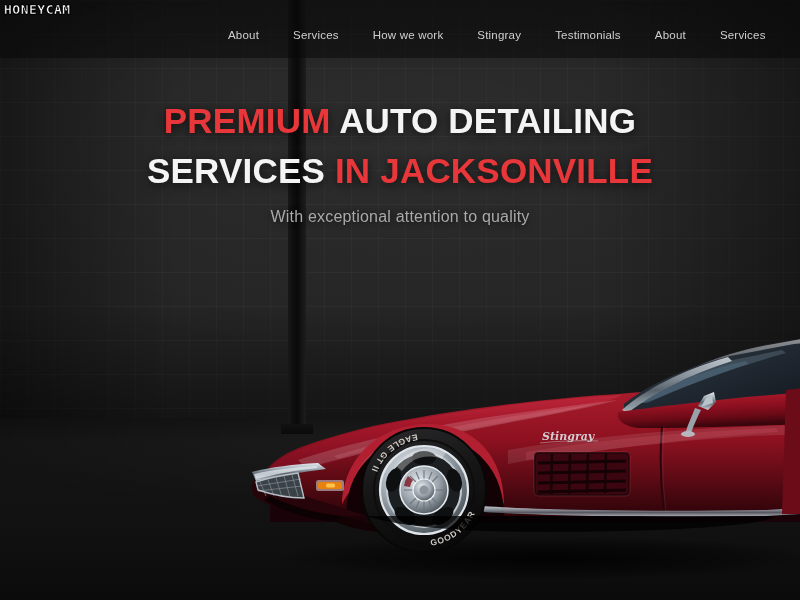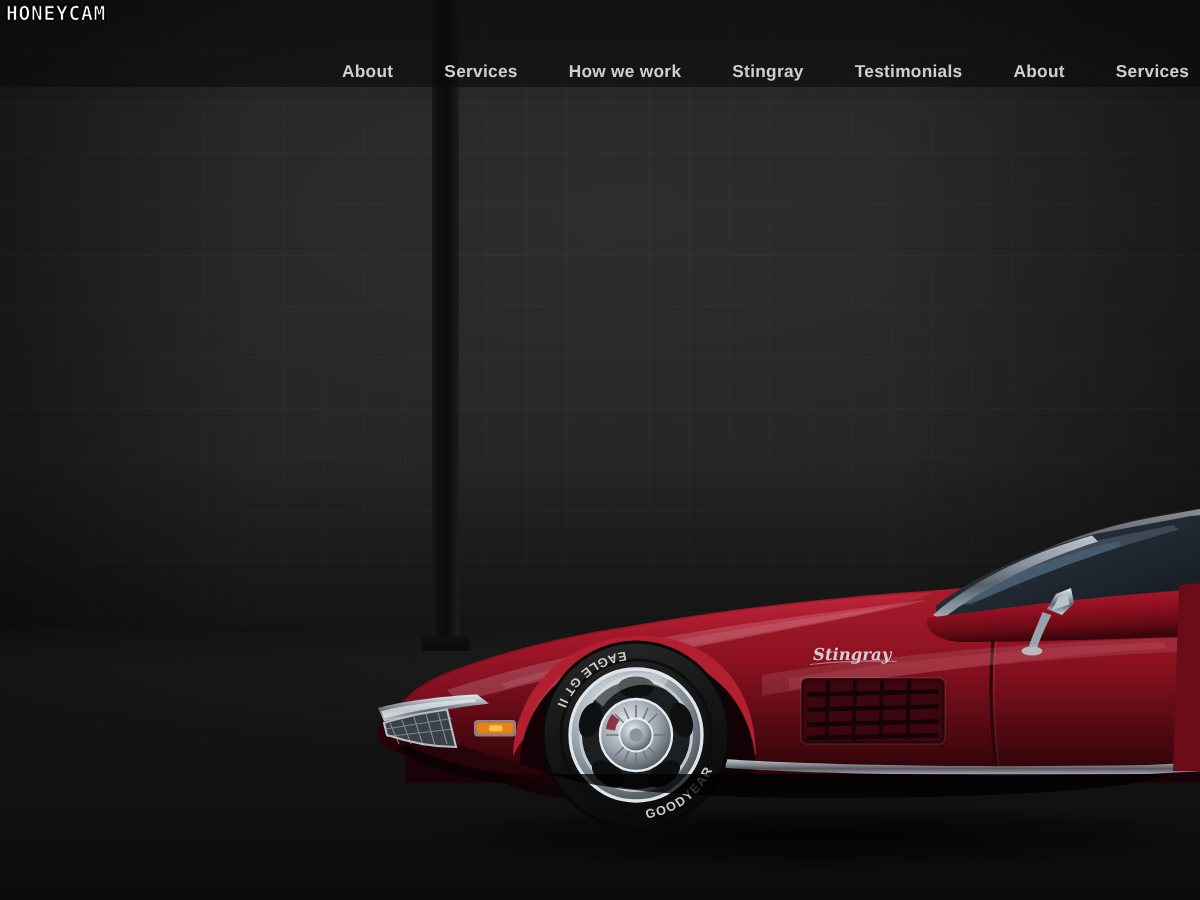--- a/index.html
+++ b/index.html
@@ -60,22 +60,22 @@
     position:absolute; left:0; top:0; width:800px; height:58px;
     background:rgba(10,10,10,0.55);
     z-index:40;
   }
   .logo {
     position:absolute; left:78px; top:8px; width:104px; height:40px;
   }
   .logo svg { display:block; }
 
   .nav {
-    position:absolute; left:228px; top:17px; height:62px;
-    display:flex; align-items:center; gap:0;font-weight:bold;
+    position:absolute; left:228px; top:4px; height:62px;
+    display:flex; align-items:center; gap:0;
   }
   .nav-item {
     color:#cfcfcf; font-size:11.5px; letter-spacing:0.2px;
     padding:6px 0; margin-right:34px; white-space:nowrap;
     text-decoration:none; cursor:pointer;
   }
   .nav-item:last-child { margin-right:0; }
 
   
   .hero { position:absolute; left:0; top:96px; width:800px; text-align:center; z-index:30; }
@@ -127,20 +127,27 @@
       <a class="nav-item" href="#">About</a>
       <a class="nav-item" href="#">Services</a>
       <a class="nav-item" href="#">How we work</a>
       <a class="nav-item" href="#">Stingray</a>
       <a class="nav-item" href="#">Testimonials</a>
       <a class="nav-item" href="#">About</a>
       <a class="nav-item" href="#">Services</a>
     </div>
   </div>
 
+  <div class="hero">
+    <h1>
+      <span class="hl-red">PREMIUM</span><span class="hl-white"> AUTO DETAILING</span><br>
+      <span class="hl-white">SERVICES</span><span class="hl-red"> IN JACKSONVILLE</span>
+    </h1>
+    <div class="hero-sub">With exceptional attention to quality</div>
+  </div>
 
   <div class="car">
     <svg width="560" height="300" viewBox="0 0 560 300">
       <defs>
         <linearGradient id="bodyG" x1="0" y1="0" x2="0.25" y2="1">
           <stop offset="0%" stop-color="#c32437"></stop>
           <stop offset="22%" stop-color="#a8182a"></stop>
           <stop offset="50%" stop-color="#8e1020"></stop>
           <stop offset="78%" stop-color="#6a0a16"></stop>
           <stop offset="100%" stop-color="#3a050c"></stop>

